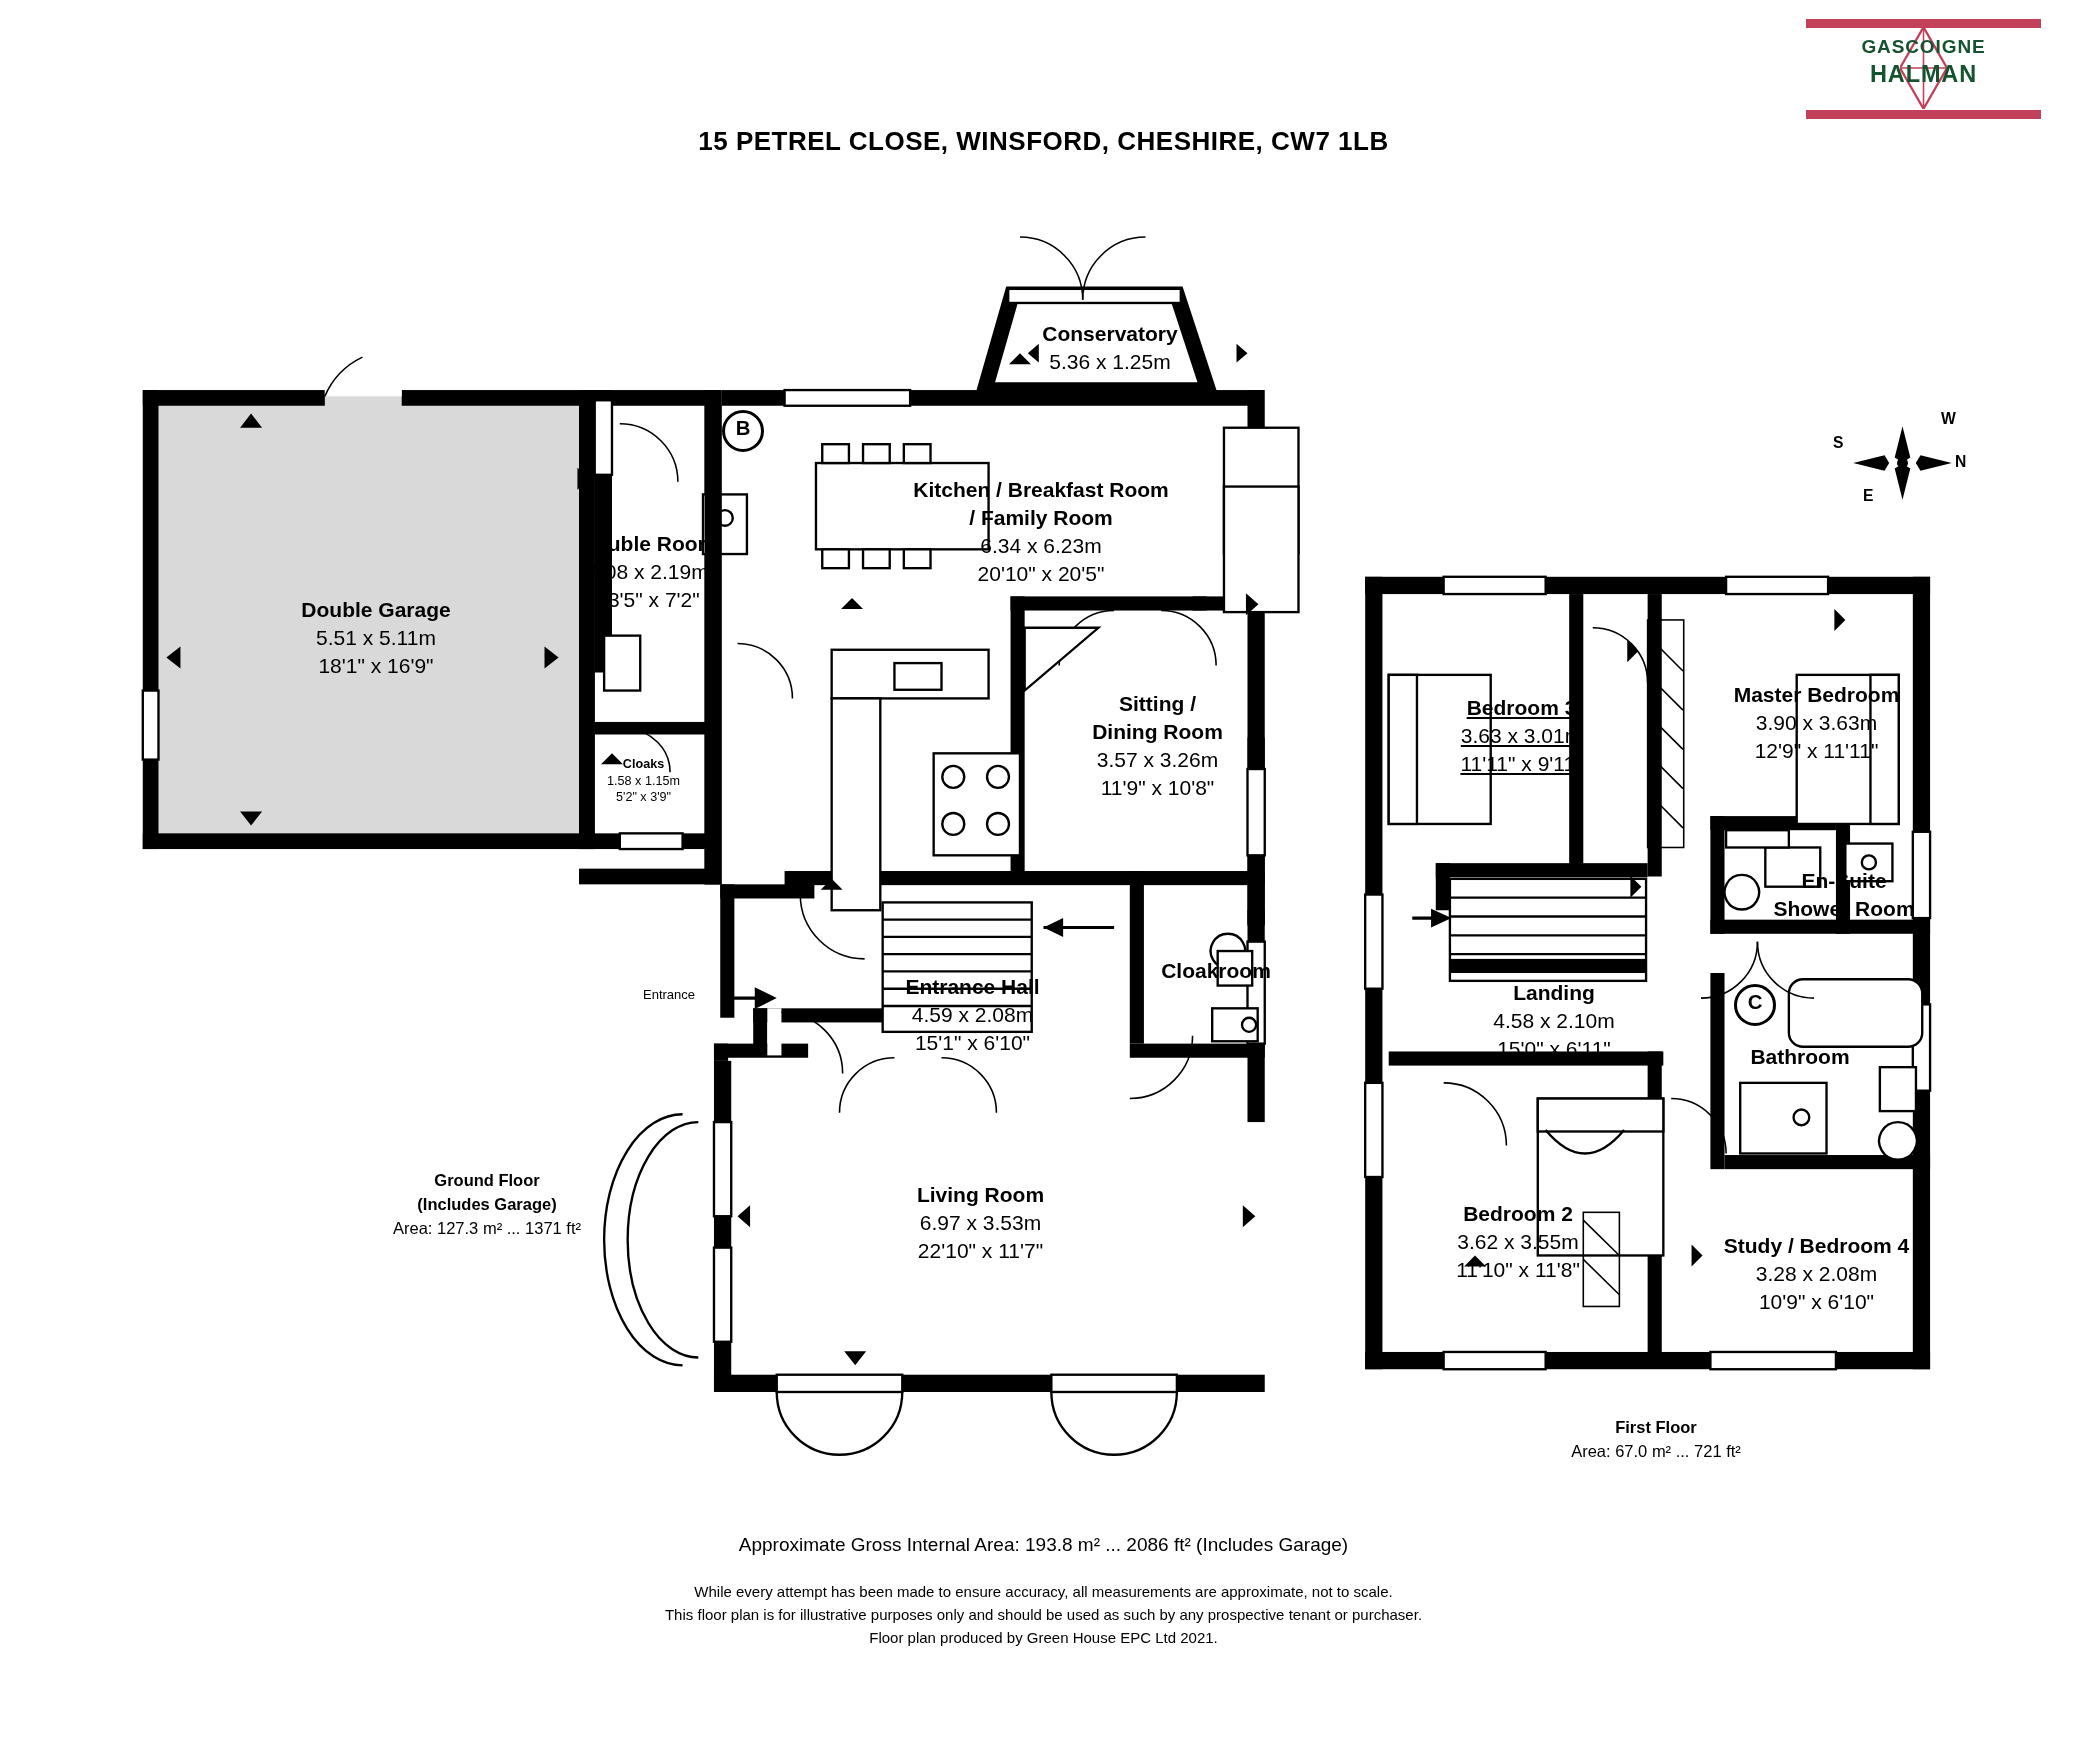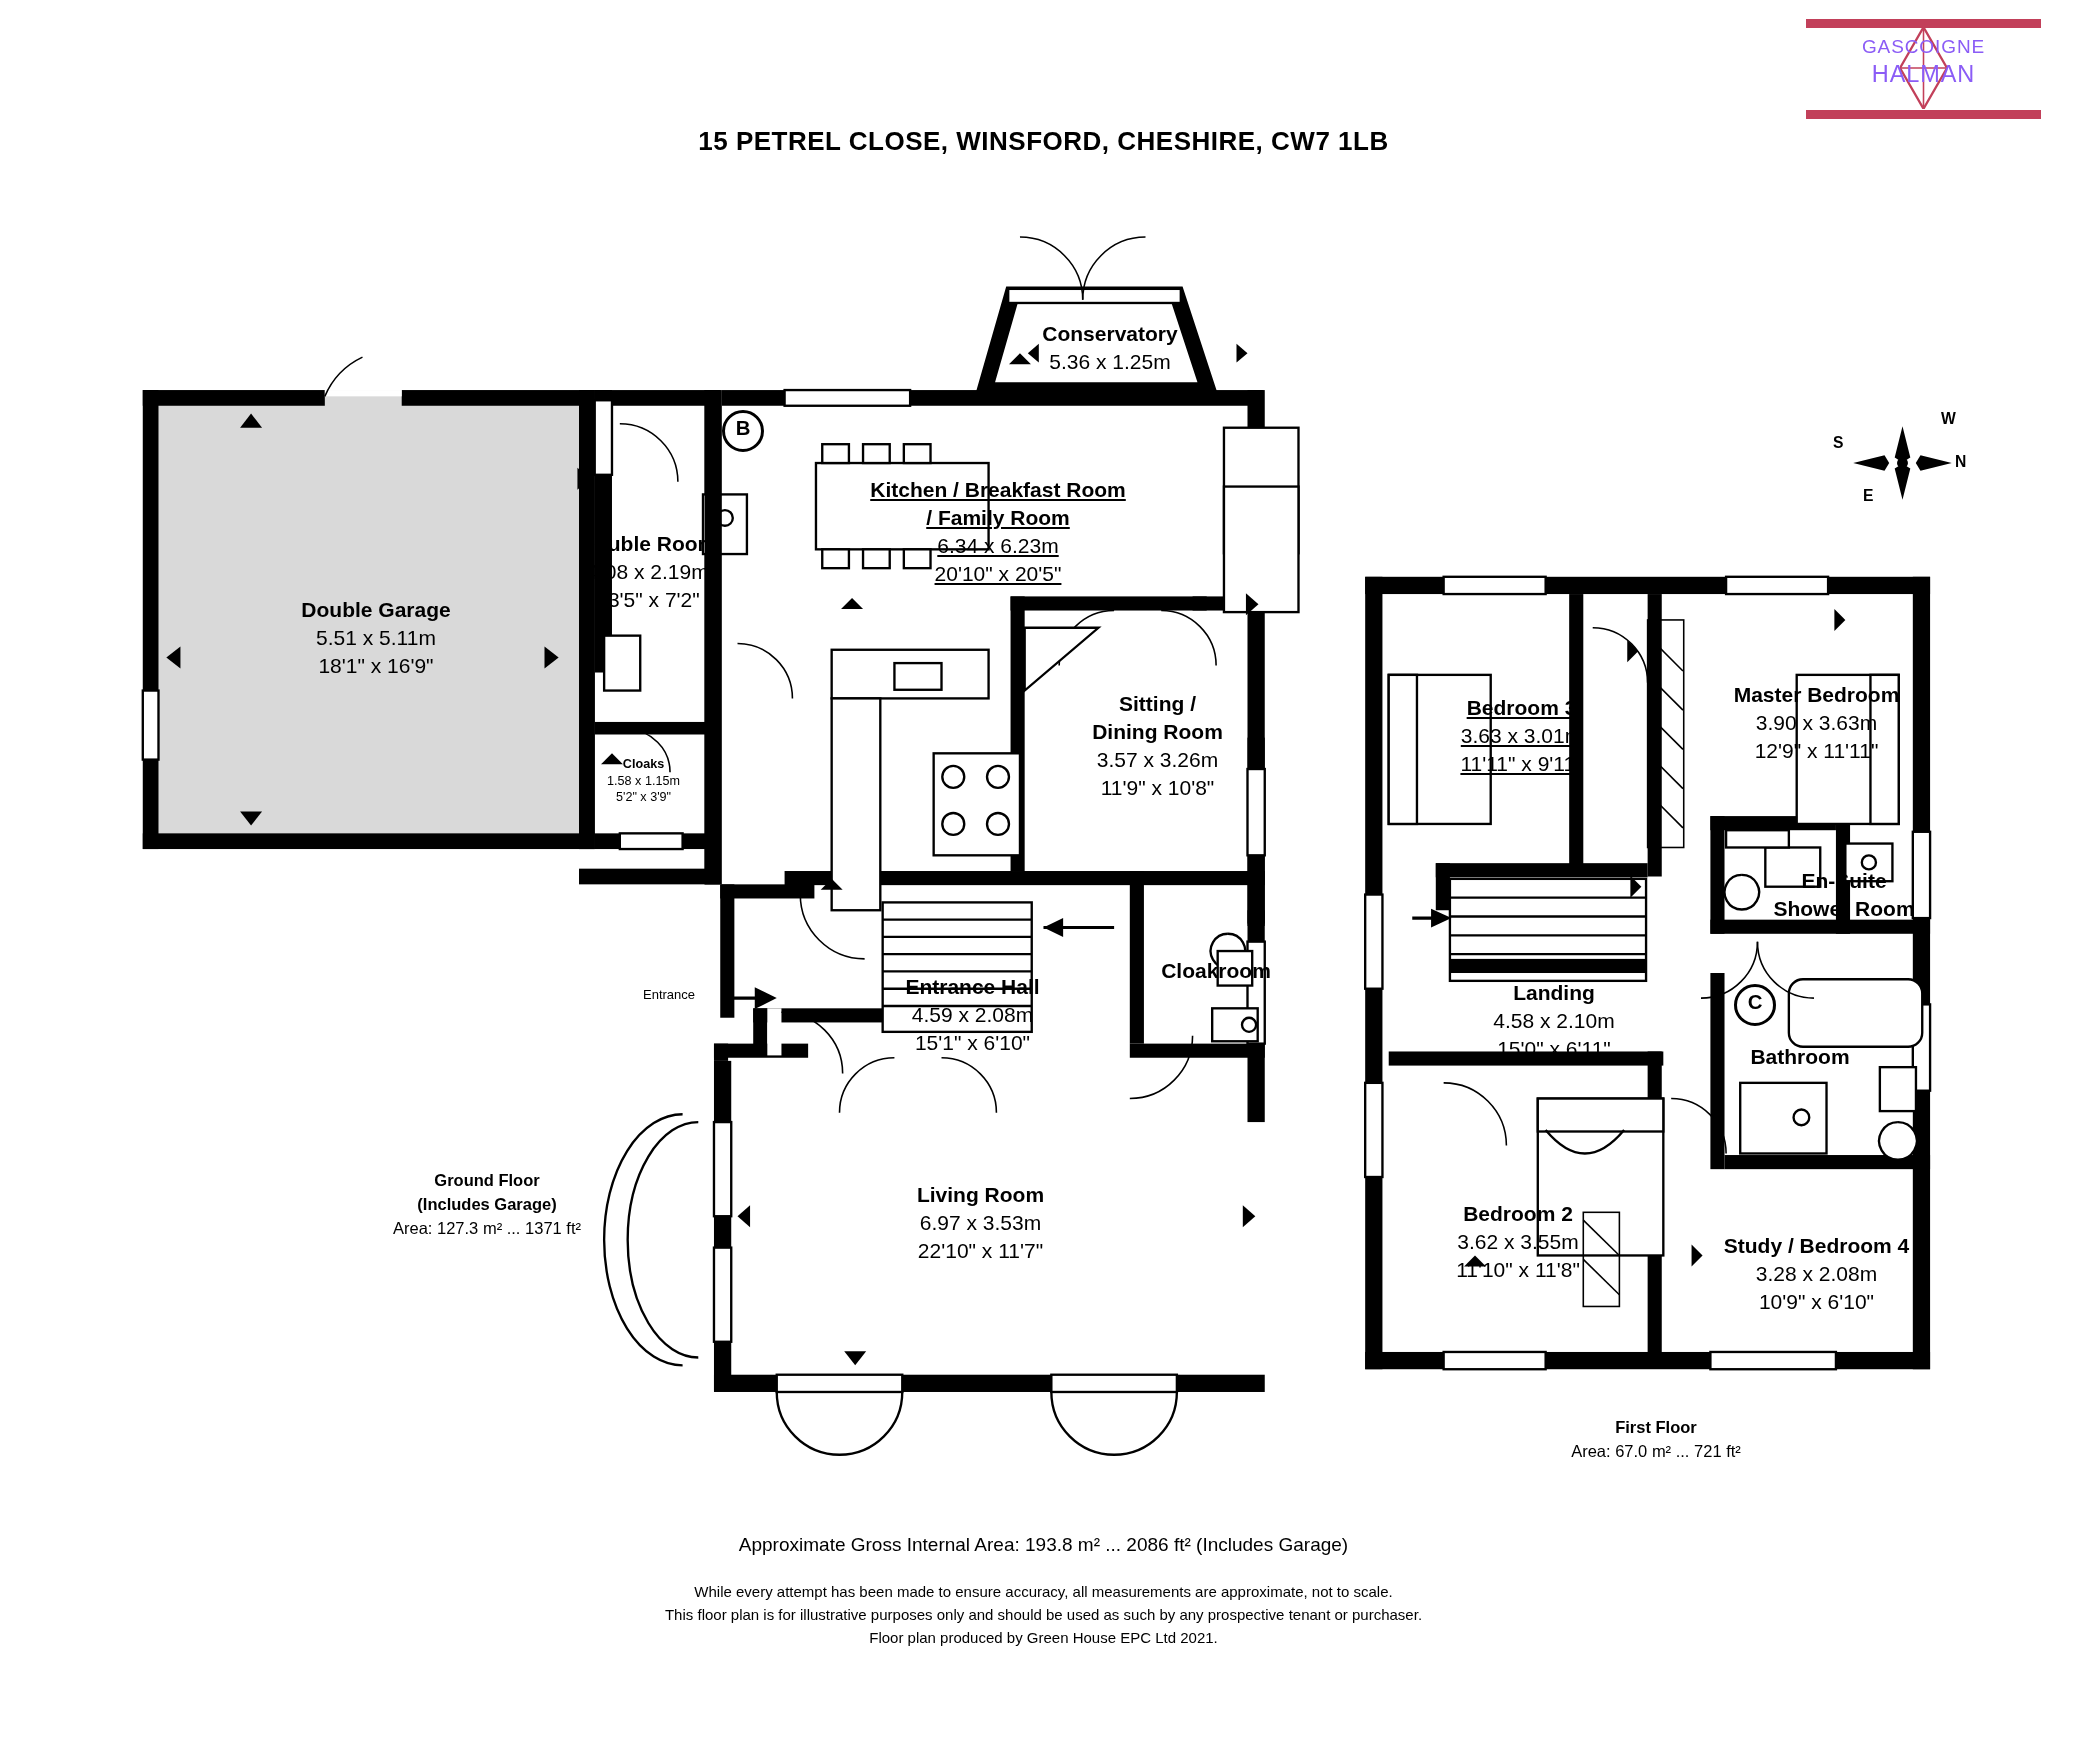--- a/index.html
+++ b/index.html
@@ -47,23 +47,23 @@
     height: 8.6px;
     background: #c2405a;
   }
   #logo .bar.top { top: 0; }
   #logo .bar.bottom { bottom: 0; }
   #logo .name1, #logo .name2 {
     position: absolute;
     left: 0; width: 235px;
     text-align: center;
     font-size: 21px;
-    font-weight: normal;
+    font-weight: bold;
     letter-spacing: 0.9px;
-    color: #8b5cf6;
+    color: #14532d;
   }
   #logo .name1 { top: 17.3px; font-size: 19px; }
   #logo .name2 { top: 42px; font-size: 23.5px; }
   #logo .diamond {
     position: absolute;
     left: 94px;
     top: 7.8px;
     width: 47px;
     height: 82px;
   }
@@ -430,21 +430,21 @@
     <span class="d">1.58 x 1.15m</span>
     <span class="d">5'2" x 3'9"</span>
   </div>
 
   <div class="lbl" style="left:1004px; top:320px; width:212px;">
     <span class="t">Conservatory</span>
     <span class="d">5.36 x 1.25m</span>
     <span class="d">10'6" x 4'1"</span>
   </div>
 
-  <div class="lbl" style="left:857px; top:476px; width:282px;text-decoration:underline;">
+  <div class="lbl" style="left:900px; top:476px; width:282px;">
     <span class="t">Kitchen / Breakfast Room</span>
     <span class="t">/ Family Room</span>
     <span class="d">6.34 x 6.23m</span>
     <span class="d">20'10" x 20'5"</span>
   </div>
 
   <div class="lbl" style="left:1040px; top:690px; width:235px;">
     <span class="t">Sitting /</span>
     <span class="t">Dining Room</span>
     <span class="d">3.57 x 3.26m</span>

